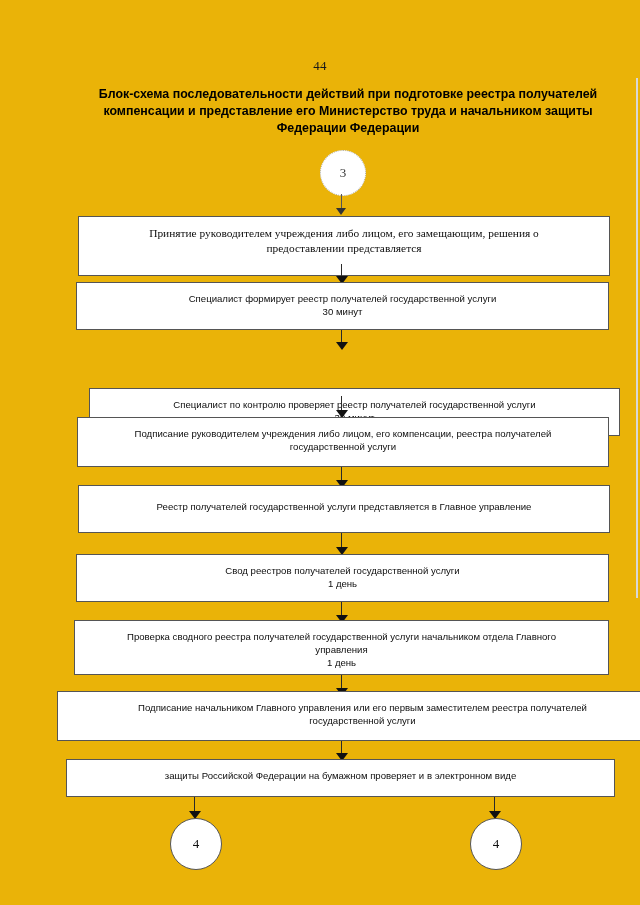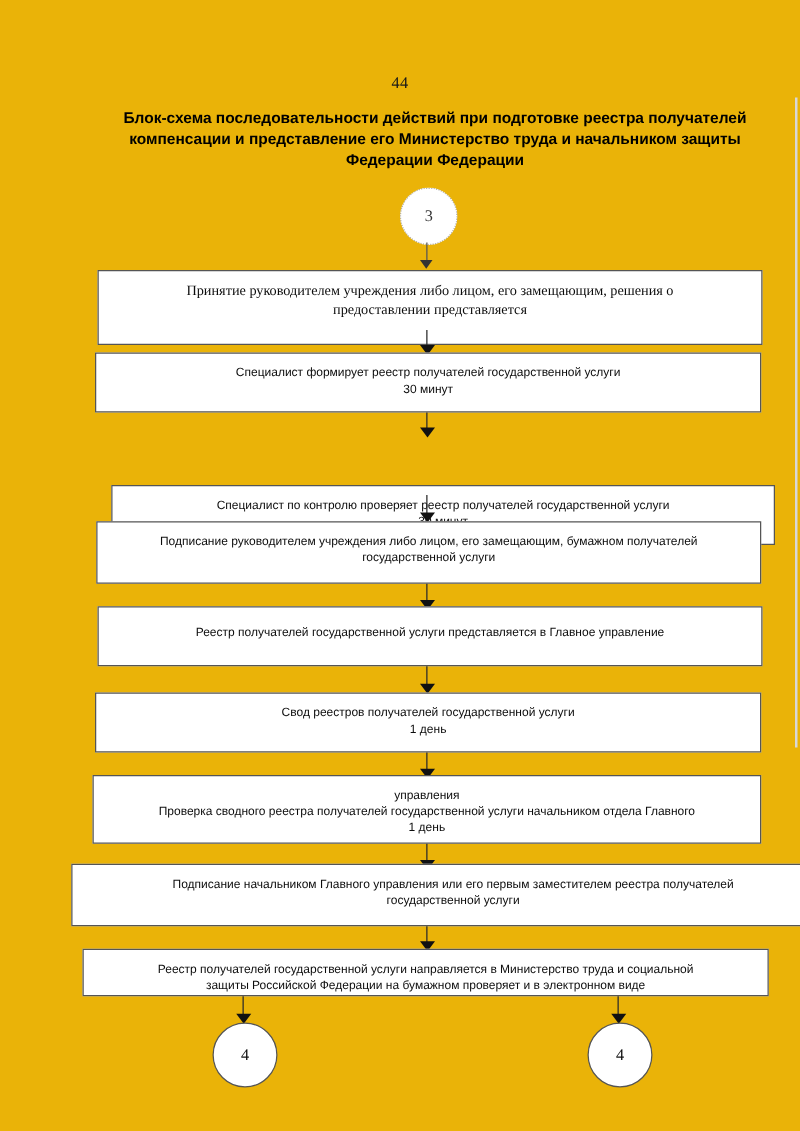--- a/index.html
+++ b/index.html
@@ -194,21 +194,21 @@
     </div>
   </div>
 
   <div class="arrow" style="left:336px; top:396px; height:22px;">
     <div class="shaft" style="height:15px;"></div>
     <div class="head" style="top:14px;"></div>
   </div>
 
   <div class="pbox" style="left:77px; top:417px; width:532px; height:50px;">
     <div class="ptext">
-      <span>Подписание руководителем учреждения либо лицом, его замещающим, бумажном получателей</span>
+      <span>Подписание руководителем учреждения либо лицом, его компенсации, реестра получателей</span>
       <span>государственной услуги</span>
     </div>
   </div>
 
   <div class="arrow" style="left:336px; top:467px; height:21px;">
     <div class="shaft" style="height:14px;"></div>
     <div class="head" style="top:13px;"></div>
   </div>
 
   <div class="pbox" style="left:78px; top:485px; width:532px; height:48px;">
@@ -229,22 +229,22 @@
     </div>
   </div>
 
   <div class="arrow" style="left:336px; top:602px; height:21px;">
     <div class="shaft" style="height:14px;"></div>
     <div class="head" style="top:13px;"></div>
   </div>
 
   <div class="pbox" style="left:74px; top:620px; width:535px; height:55px;">
     <div class="ptext" style="padding-top:0;">
+      <span>Проверка сводного реестра получателей государственной услуги начальником отдела Главного</span>
       <span>управления</span>
-      <span>Проверка сводного реестра получателей государственной услуги начальником отдела Главного</span>
       <span>1 день</span>
     </div>
   </div>
 
   <div class="arrow" style="left:336px; top:675px; height:21px;">
     <div class="shaft" style="height:14px;"></div>
     <div class="head" style="top:13px;"></div>
   </div>
 
   <div class="pbox" style="left:57px; top:691px; width:611px; height:50px;">
@@ -254,21 +254,20 @@
     </div>
   </div>
 
   <div class="arrow" style="left:336px; top:741px; height:20px;">
     <div class="shaft" style="height:13px;"></div>
     <div class="head" style="top:12px;"></div>
   </div>
 
   <div class="pbox" style="left:66px; top:759px; width:549px; height:38px;">
     <div class="ptext" style="padding-top:0;">
-      <span>Реестр получателей государственной услуги направляется в Министерство труда и социальной</span>
       <span>защиты Российской Федерации на бумажном проверяет и в электронном виде</span>
     </div>
   </div>
 
   <div class="arrow" style="left:189px; top:797px; height:22px;">
     <div class="shaft" style="height:15px;"></div>
     <div class="head" style="top:14px;"></div>
   </div>
 
   <div class="arrow" style="left:489px; top:797px; height:22px;">

